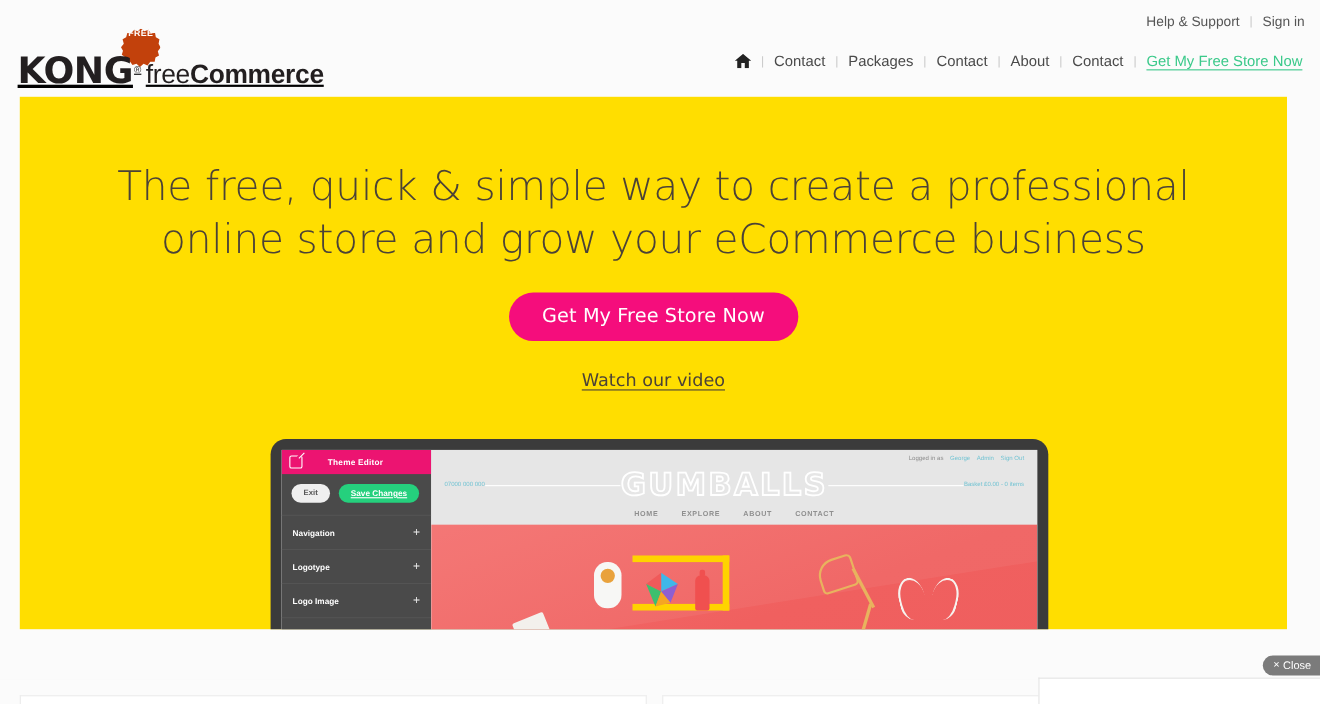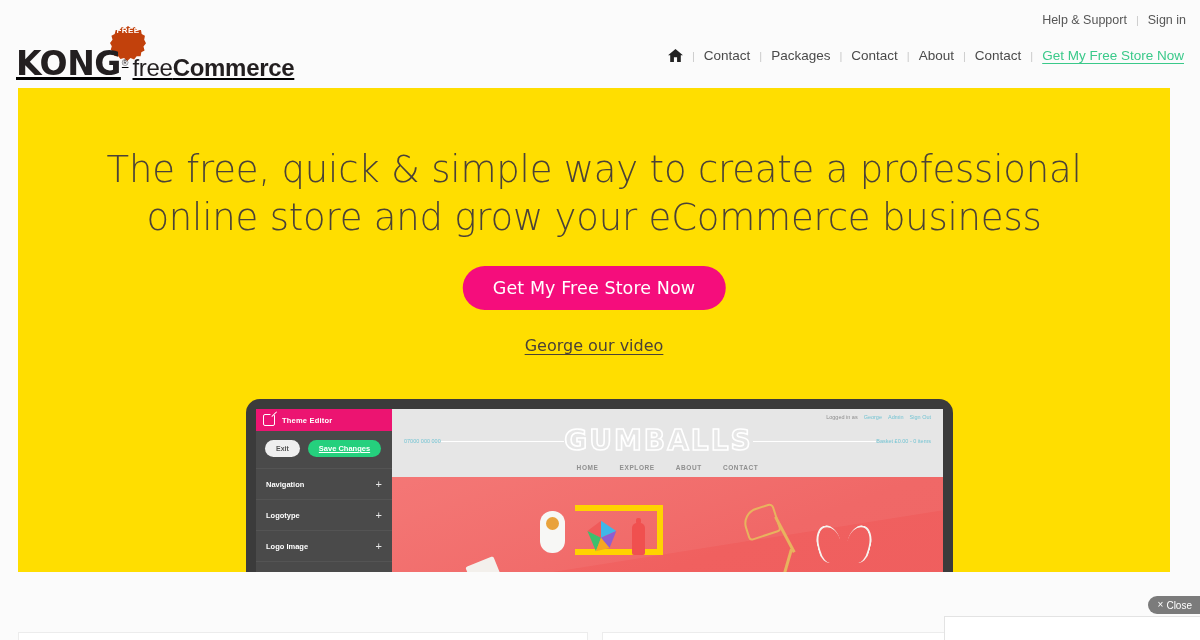--- a/index.html
+++ b/index.html
@@ -215,21 +215,21 @@
     left: 0; top: 0;
     width: 136px;
     height: 100%;
     background: #4a4a4a;
   }
   .editor-head {
     height: 22px;
     background: #ec1471;
     display: flex;
     align-items: center;
-    gap: 7px;
+    gap: 23px;
     padding: 0 7px;
   }
   .editor-head-icon {
     width: 12px; height: 12px;
     border: 1.4px solid #fff;
     border-radius: 2px;
     position: relative;
     flex: none;
   }
   .editor-head-icon:after {
@@ -538,21 +538,21 @@
       <a href="#" class="nav-cta">Get My Free Store Now</a>
     </div>
   </div>
 
   <div class="hero">
 
     <h1 class="hero-title">The free, quick &amp; simple way to create a professional online store and grow your eCommerce business</h1>
 
     <button class="hero-cta">Get My Free Store Now</button>
 
-    <a class="hero-video-link" href="#">George our video</a>
+    <a class="hero-video-link" href="#">Watch our video</a>
 
     <div class="laptop">
       <div class="laptop-screen">
 
         <div class="editor-panel">
           <div class="editor-head">
             <span class="editor-head-icon"></span>
             <span class="editor-head-title">Theme Editor</span>
           </div>
           <div class="editor-btns">

